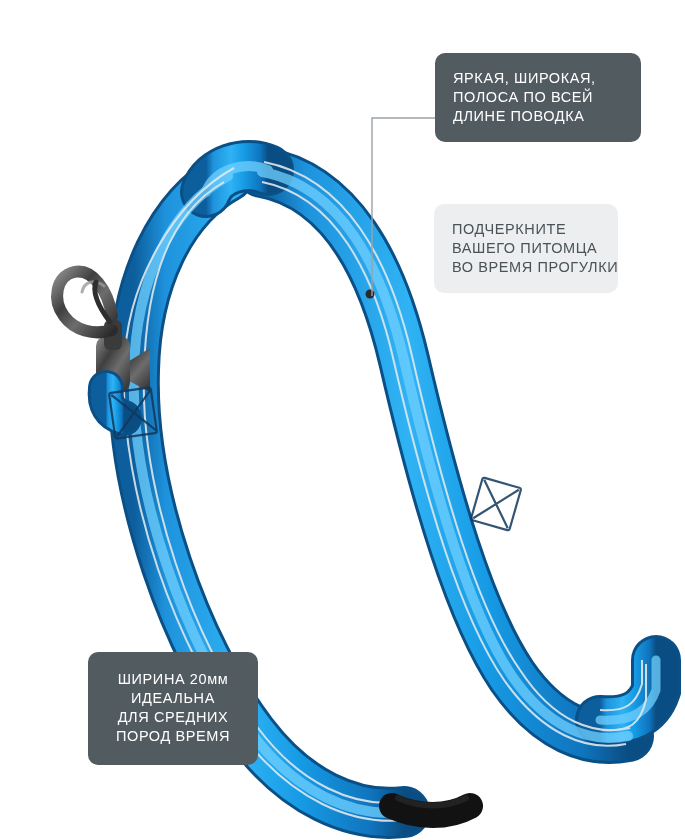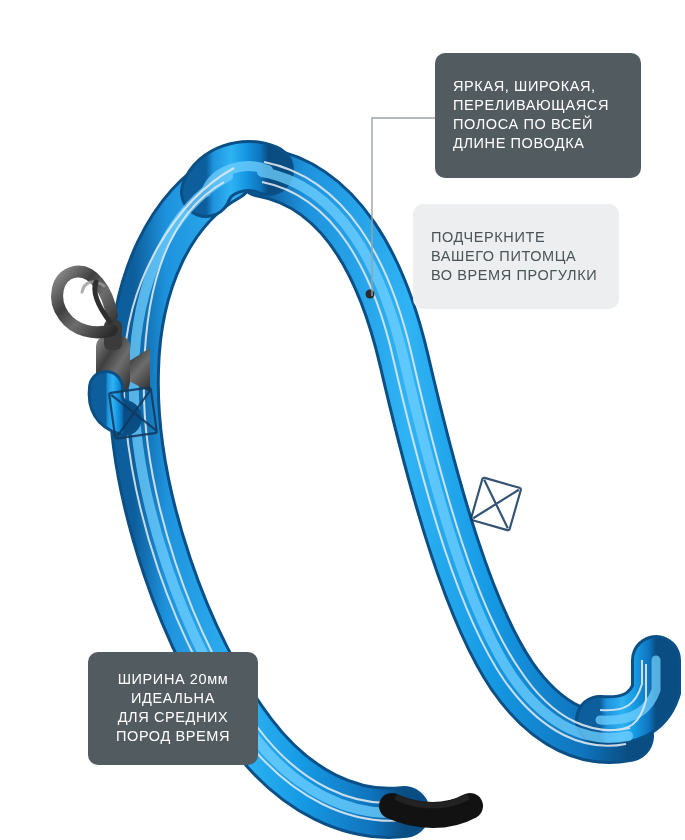--- a/index.html
+++ b/index.html
@@ -25,21 +25,21 @@
     top: 0;
     width: 685px;
     height: 840px;
   }
 
   
   .callout {
     position: absolute;
     box-sizing: border-box;
     border-radius: 10px;
-    padding: 24px 18px;
+    padding: 16px 18px;
     letter-spacing: 0.6px;
     line-height: 1.32;
     font-size: 14.5px;
   }
   .callout.dark {
     background: #525b60;
     color: #ffffff;
   }
   .callout.light {
     background: #eceeef;
@@ -49,23 +49,23 @@
     display: block;
     white-space: nowrap;
   }
 
   #callout-stripe {
     left: 435px;
     top: 53px;
     width: 206px;
   }
   #callout-individual {
-    left: 413px;
+    left: 434px;
     top: 204px;
-    width: 206px;
+    width: 184px;
   }
   #callout-width {
     left: 88px;
     top: 652px;
     width: 170px;
     text-align: center;
     padding: 18px 28px;
   }
 
   
@@ -218,21 +218,20 @@
 
     <circle cx="370" cy="294" r="4.5" fill="#2a2a2a"></circle>
   </svg>
 
   <svg id="leader" viewBox="0 0 80 190">
     <path d="M 78,8 L 12,8 L 12,186" stroke="#9aa2a7" stroke-width="1.4" fill="none"></path>
   </svg>
 
   <div id="callout-stripe" class="callout dark">
     <span class="line">ЯРКАЯ, ШИРОКАЯ,</span>
-    <span class="line">ПЕРЕЛИВАЮЩАЯСЯ</span>
     <span class="line">ПОЛОСА ПО ВСЕЙ</span>
     <span class="line">ДЛИНЕ ПОВОДКА</span>
   </div>
 
   <div id="callout-individual" class="callout light">
     <span class="line">ПОДЧЕРКНИТЕ</span>
     <span class="line">ВАШЕГО ПИТОМЦА</span>
     <span class="line">ВО ВРЕМЯ ПРОГУЛКИ</span>
   </div>
 

